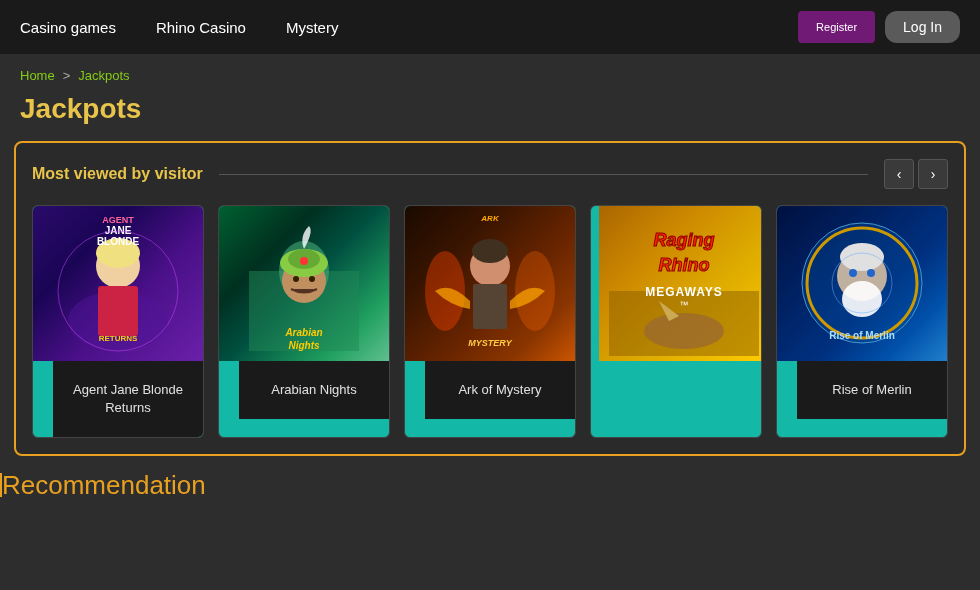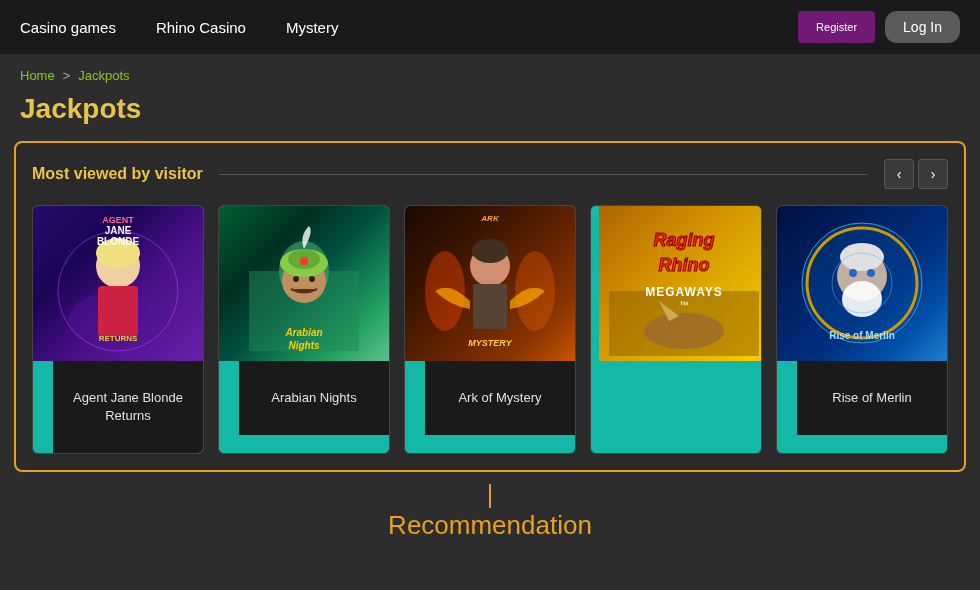--- a/index.html
+++ b/index.html
@@ -158,30 +158,30 @@
       width: 100%;
       height: 100%;
       display: flex;
       align-items: center;
       justify-content: center;
     }
     .game-title {
       color: #e0e0e0;
       font-size: 13px;
       text-align: center;
-      padding: 28px 8px;
+      padding: 20px 8px;
       line-height: 1.4;
       background-color: #1a1a1a;
       margin-left: 20px;
     }
 
     
     .recommendation-section {
       display: flex;
-      flex-direction: column;
+      flex-direction: row;
       align-items: center;
       margin-top: 12px;
     }
     .recommendation-line {
       width: 2px;
       height: 24px;
       background-color: #e8a020;
     }
     .recommendation-title {
       color: #e8a020;

